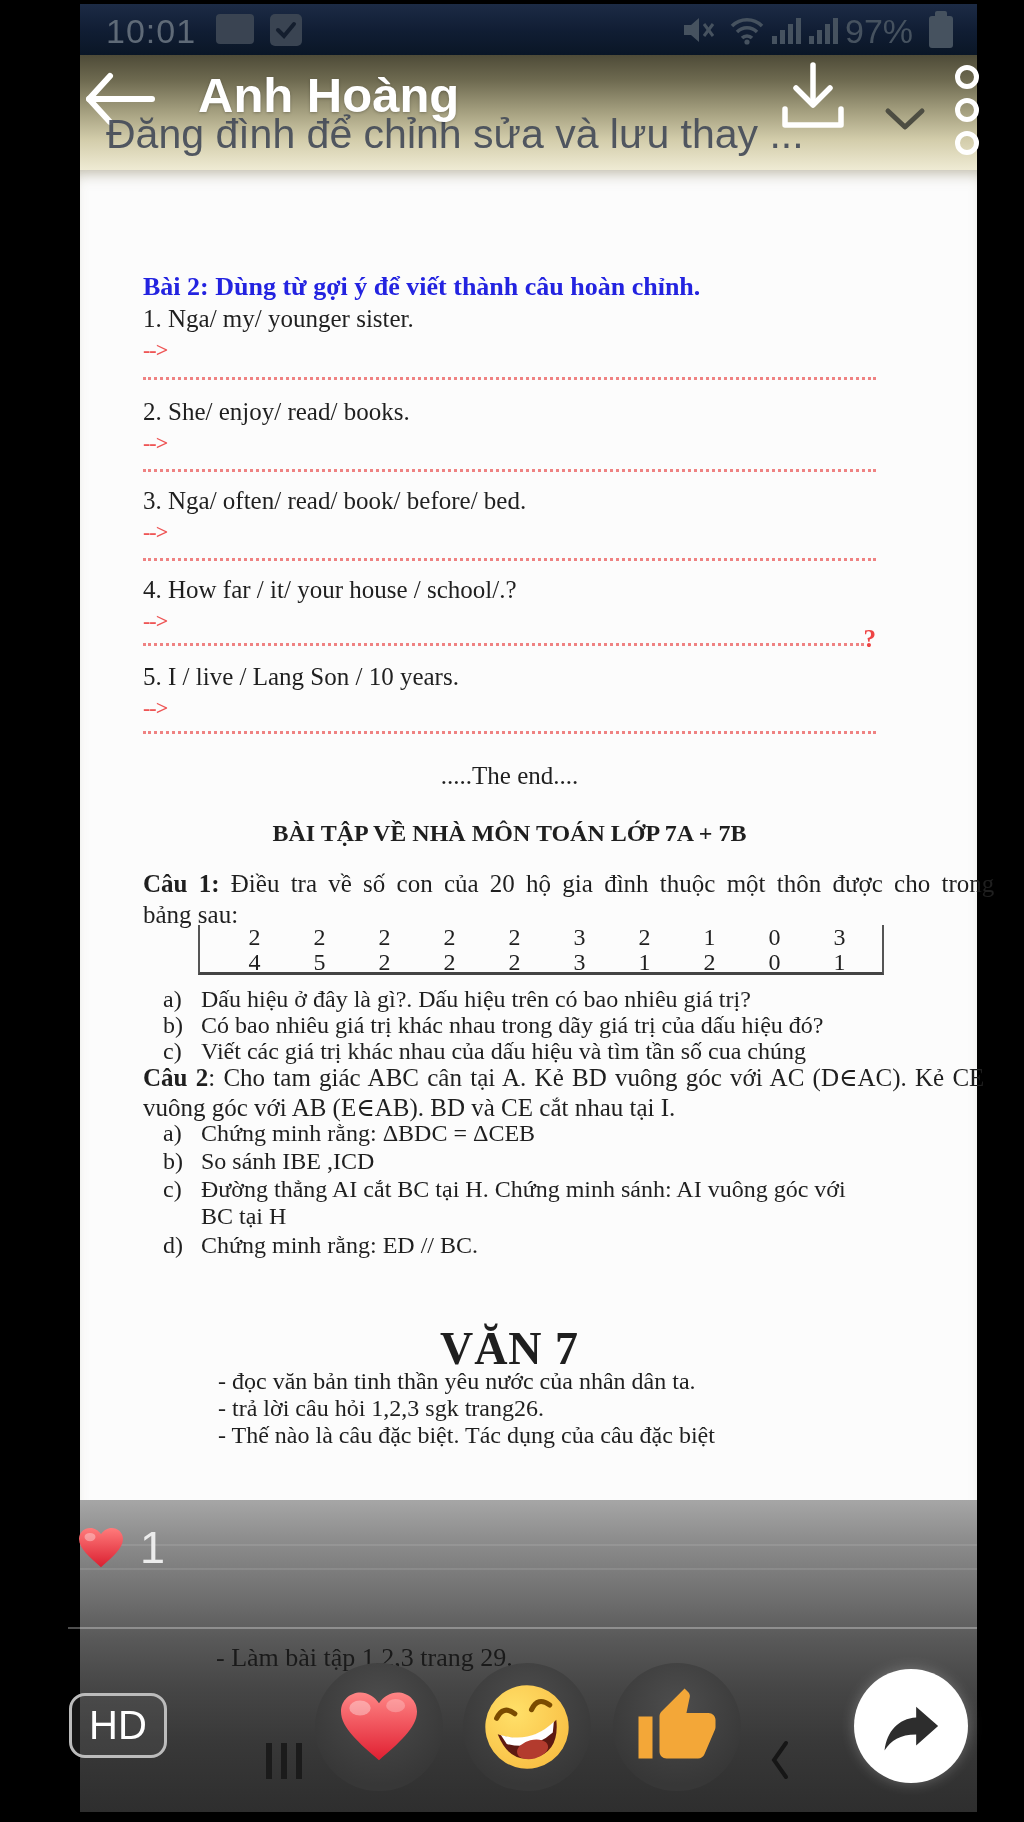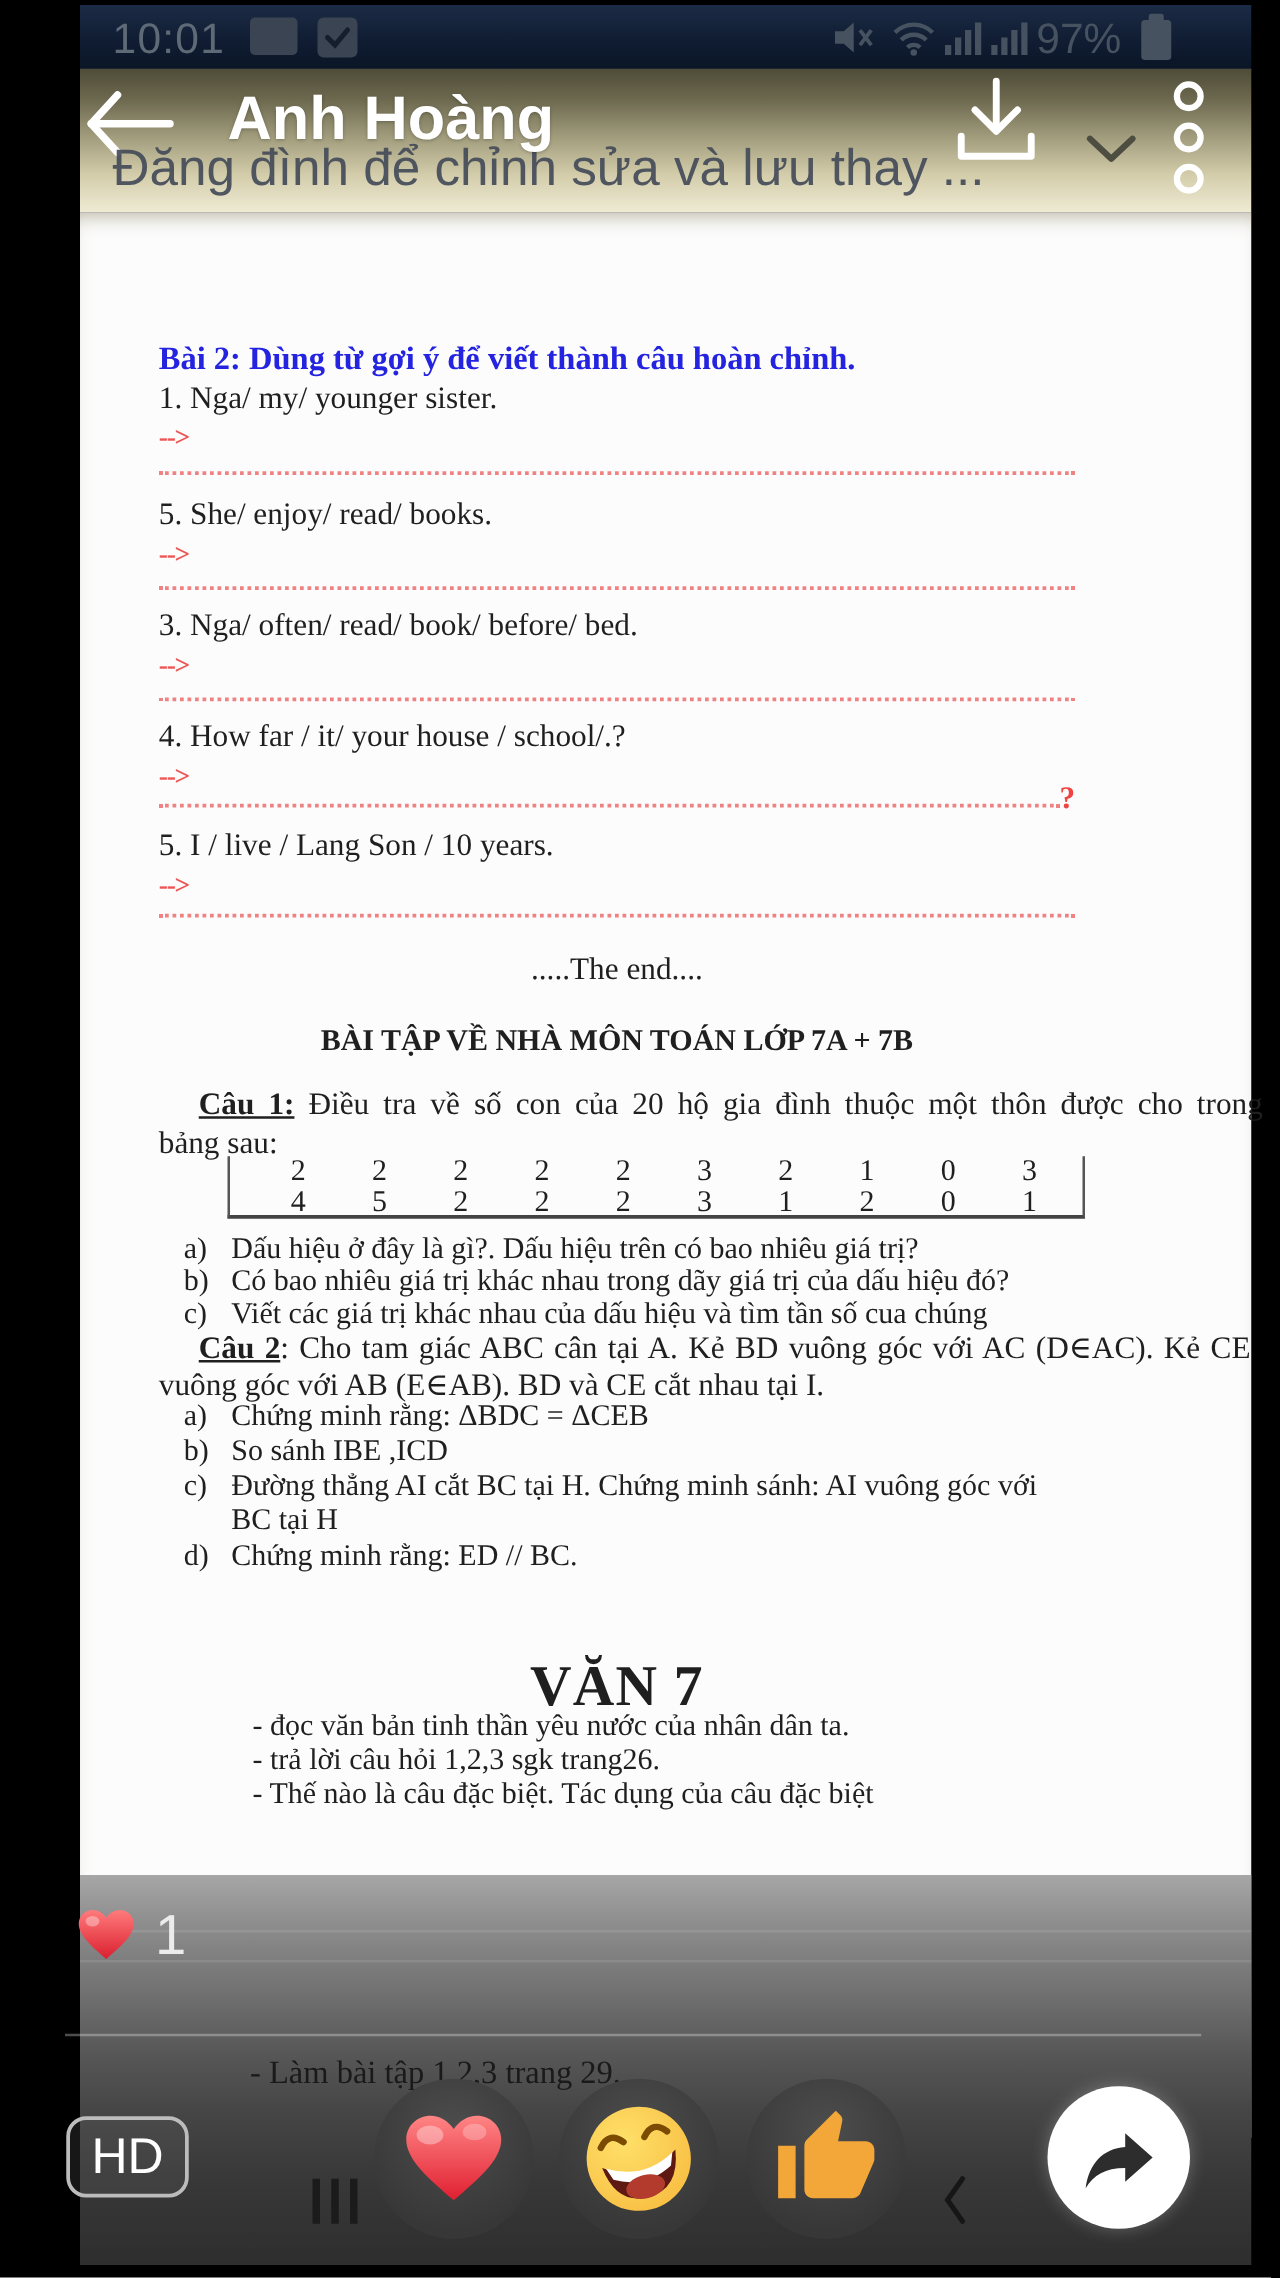--- a/index.html
+++ b/index.html
@@ -1,18 +1,18 @@
 <!DOCTYPE html>
 <html><head>
 <meta charset="utf-8">
 <style>
   html,body{margin:0;padding:0;}
   body{width:1024px;height:1822px;background:#000;position:relative;overflow:hidden;
        font-family:"Liberation Sans","DejaVu Sans",sans-serif;}
-  .content{position:absolute;left:64px;top:0;width:897px;height:1812px;padding-left:40px;}
+  .content{position:absolute;left:80px;top:0;width:897px;height:1812px;}
 
   
   .status-bar{position:absolute;left:0;top:4px;width:100%;height:51px;
     background:linear-gradient(180deg,#1c2b45 0%,#101d33 55%,#0a1626 100%);
     border-bottom:2px solid #263a58;}
   .sb-time{position:absolute;left:26px;top:8px;font-size:34px;color:#5f6a77;letter-spacing:1px;}
   .sb-ico{position:absolute;top:10px;}
   .sb-pic{left:136px;width:38px;height:30px;background:#3a4452;border-radius:4px;}
   .sb-pic:after{content:"";position:absolute;left:5px;bottom:5px;border-left:12px solid transparent;
     border-right:12px solid transparent;border-bottom:11px solid #2a3межа;}
@@ -38,21 +38,21 @@
     box-shadow:inset 0 12px 16px -10px rgba(110,100,60,.5);
     font-family:"Liberation Serif","DejaVu Serif",serif;color:#1f1f1f;}
   .abs{position:absolute;}
   .doc-line{font-size:25px;white-space:nowrap;}
   .blue-title{left:63px;top:102px;font-size:26px;font-weight:bold;color:#2323e0;}
   .red-arrow{left:63px;font-size:22px;font-weight:bold;color:#ee5555;letter-spacing:-1px;}
   .dot-row{left:63px;width:733px;height:14px;display:flex;align-items:flex-end;}
   .dot-row .dots{flex:1;border-bottom:3px dotted #ef8282;height:100%;}
   .dot-row .sfx{font-size:25px;font-weight:bold;color:#e44;line-height:14px;font-family:"Liberation Serif",serif;}
   .center-block{left:63px;width:733px;text-align:center;}
-  .bold-u{font-weight:bold;text-decoration:underline;margin-left:32px;}
+  .bold-u{font-weight:bold;}
   .num-table{left:118px;top:755px;width:686px;height:50px;border-left:2px solid #555;
     border-right:2px solid #555;border-bottom:3px solid #444;padding:0 10px 0 22px;box-sizing:border-box;}
   .num-row{display:grid;grid-template-columns:repeat(10,1fr);height:25px;}
   .num-row span{font-size:24px;line-height:25px;text-align:center;}
   .q-row{left:83px;width:713px;display:flex;}
   .q-row .q-label{width:38px;font-size:24px;flex:none;}
   .q-row .q-text{font-size:24px;line-height:27px;}
   .van-title{left:63px;top:1142px;width:733px;text-align:center;font-size:46px;font-weight:bold;letter-spacing:1px;margin-top:10px;}
   .van-bullet{left:138px;font-size:24px;white-space:nowrap;}
 
@@ -157,21 +157,21 @@
 
     <div class="abs blue-title">Bài 2: Dùng từ gợi ý để viết thành câu hoàn chỉnh.</div>
 
     <div class="abs doc-line" style="left:63px;top:135px">1. Nga/ my/ younger sister.</div>
     <div class="abs red-arrow" style="top:167px">--&gt;</div>
     <div class="abs dot-row" style="top:196px">
         <span class="dots"></span>
         <span class="sfx"></span>
       </div>
 
-    <div class="abs doc-line" style="left:63px;top:228px">5. She/ enjoy/ read/ books.</div>
+    <div class="abs doc-line" style="left:63px;top:228px">2. She/ enjoy/ read/ books.</div>
     <div class="abs red-arrow" style="top:260px">--&gt;</div>
     <div class="abs dot-row" style="top:288px">
         <span class="dots"></span>
         <span class="sfx"></span>
       </div>
 
     <div class="abs doc-line" style="left:63px;top:317px">3. Nga/ often/ read/ book/ before/ bed.</div>
     <div class="abs red-arrow" style="top:349px">--&gt;</div>
     <div class="abs dot-row" style="top:377px">
         <span class="dots"></span>

